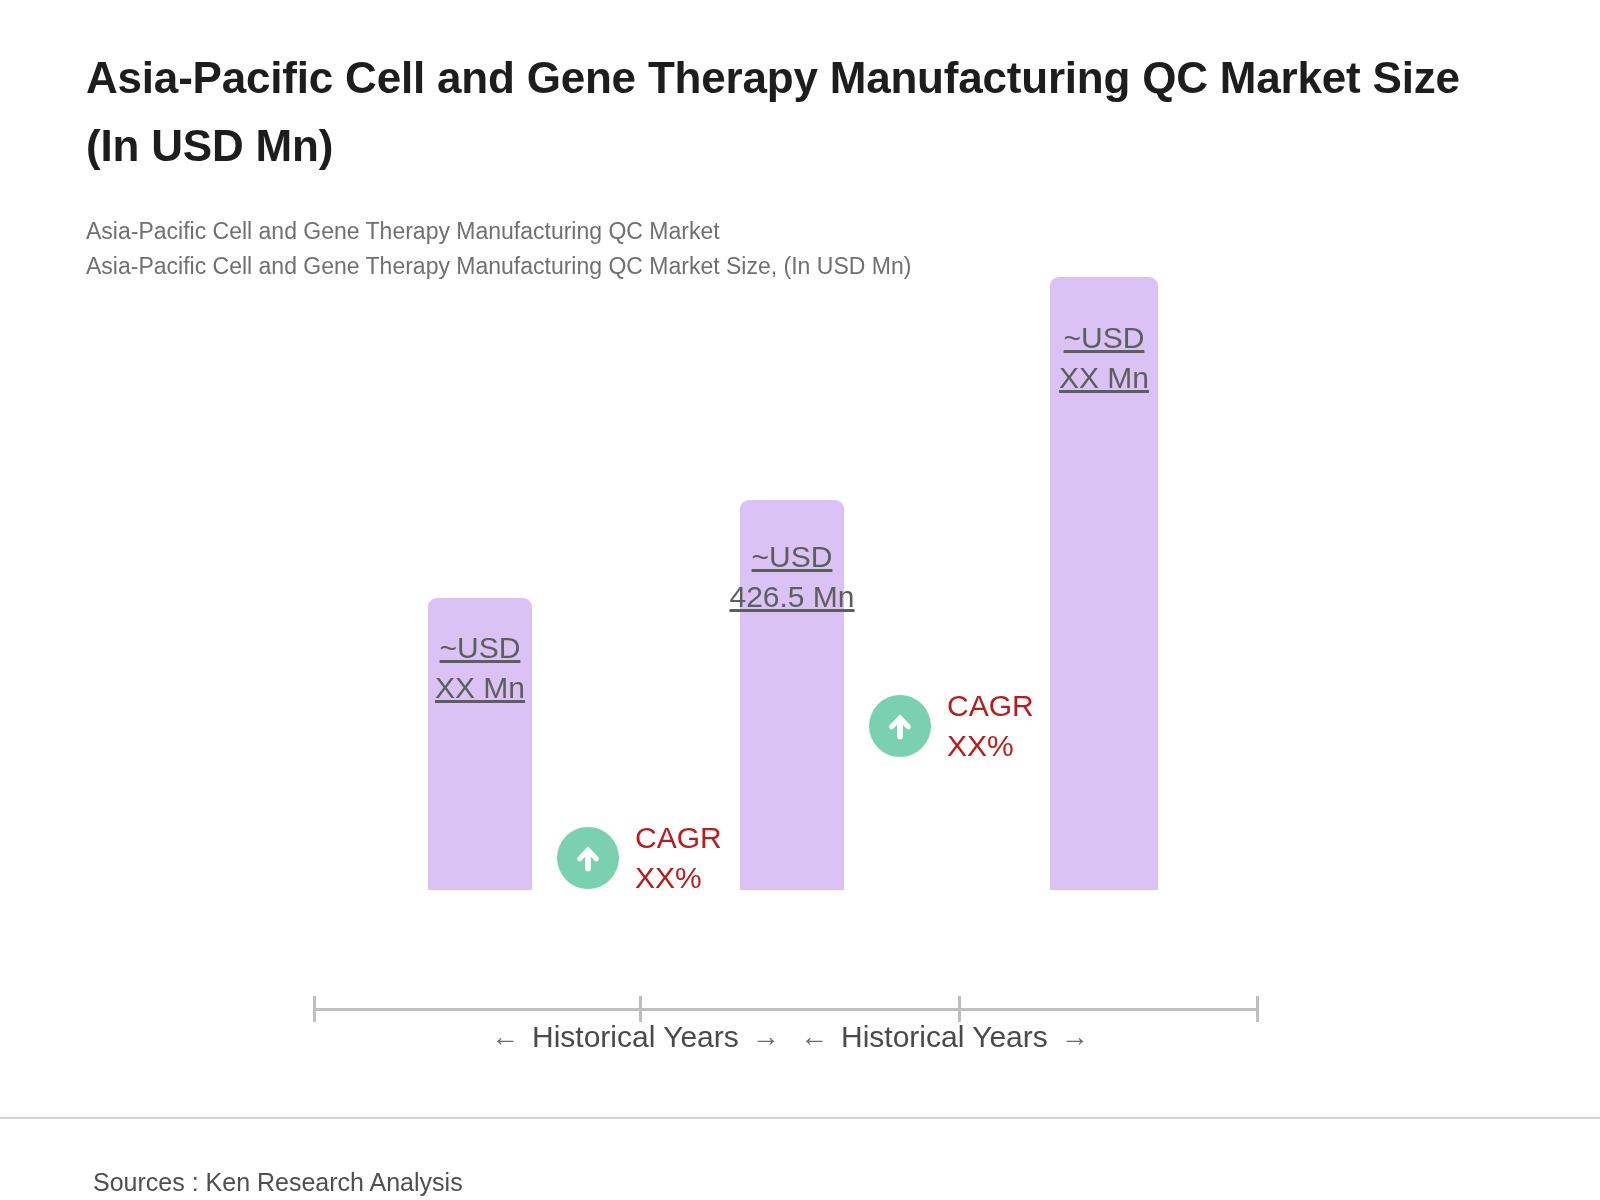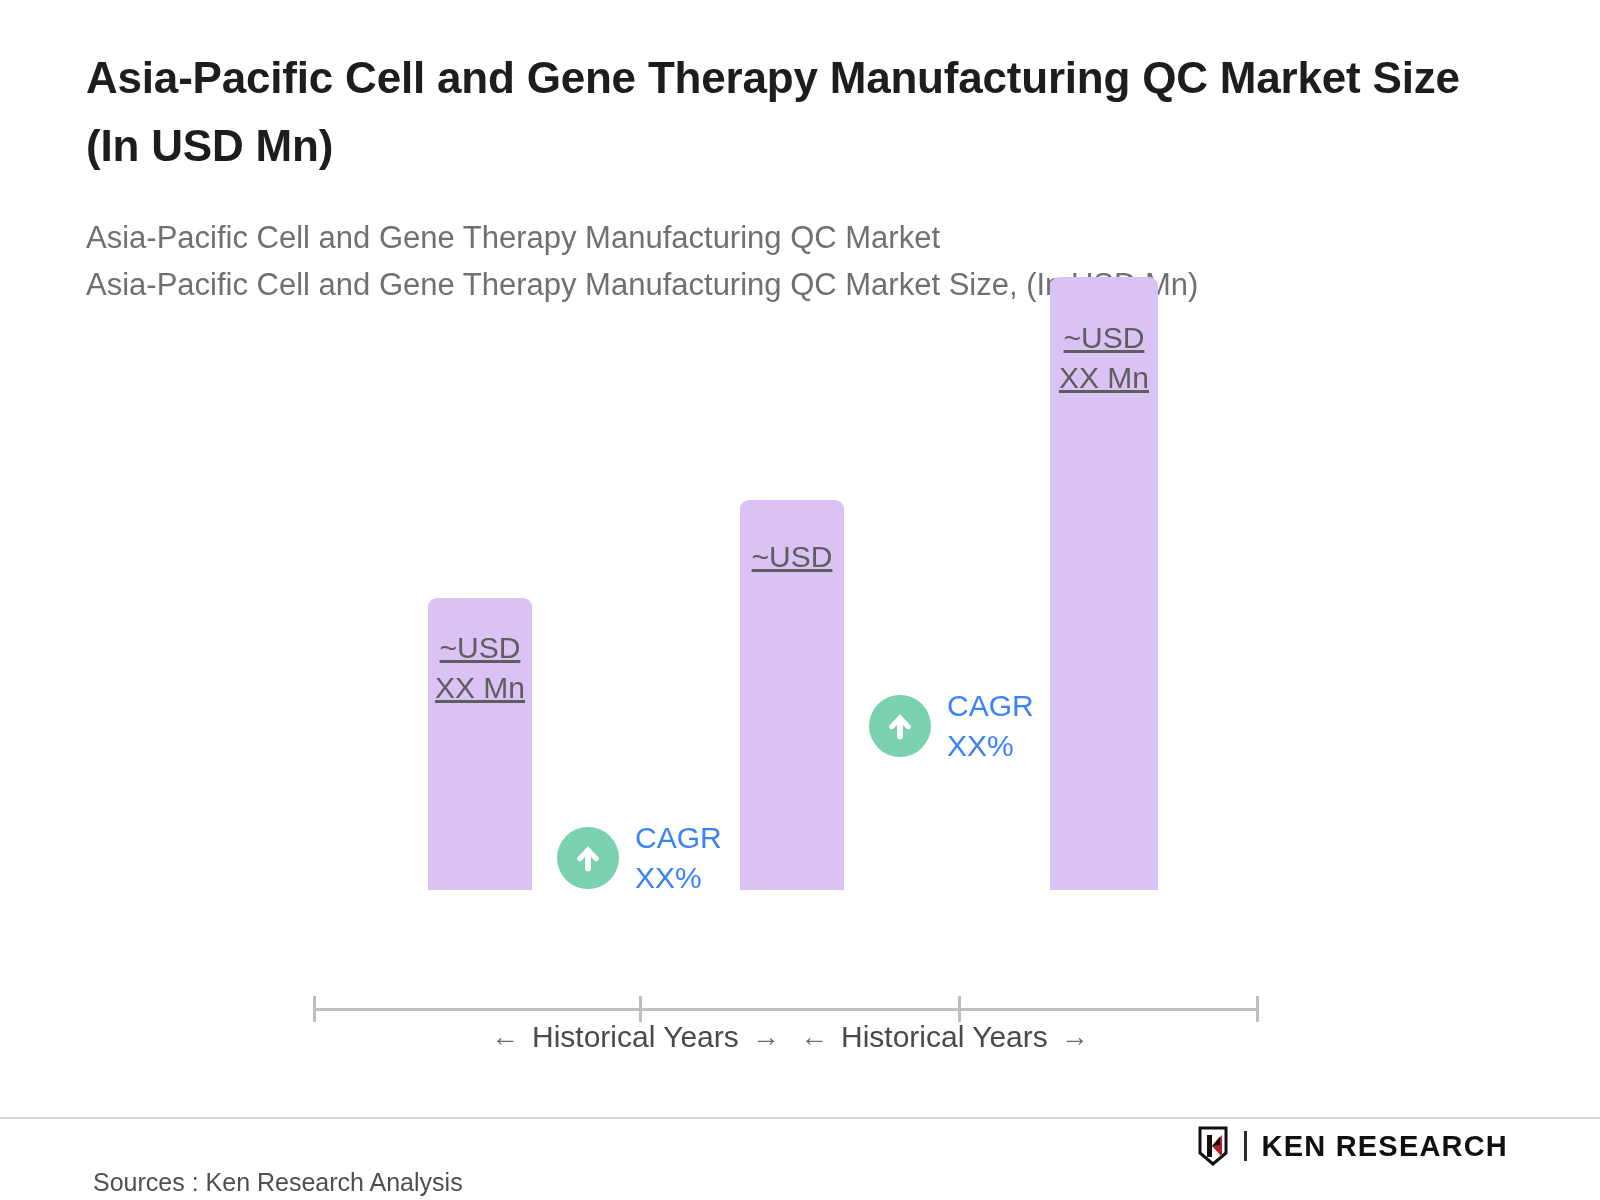--- a/index.html
+++ b/index.html
@@ -42,21 +42,21 @@
     font-family: "Liberation Sans", "DejaVu Sans", sans-serif;
   }
 
   .subtitle-block {
     position: absolute;
     left: 86px;
     top: 214px;
     width: 1430px;
   }
   .subtitle-line {
-    font-size: 31px;
+    font-size: 23px;
     line-height: 1.52;
     color: #707070;
     font-weight: 400;
     white-space: nowrap;
   }
 
   
   .plot {
     position: absolute;
     left: 0;
@@ -96,21 +96,21 @@
     background: #7ad1b0;
     display: flex;
     align-items: center;
     justify-content: center;
     flex: 0 0 auto;
   }
   .cagr-circle svg { display: block; }
   .cagr-text {
     font-size: 30px;
     line-height: 1.32;
-    color: #3b82f6;
+    color: #b91c1c;
     white-space: nowrap;
   }
 
   
   .axis-line {
     position: absolute;
     left: 313px;
     top: 1008px;
     width: 946px;
     height: 3px;
@@ -202,20 +202,21 @@
 
     <div class="bar" style="left:428px; width:104px; height:292px;"></div>
     <div class="bar-label" style="left:373px; width:214px; top:628px;">
       <div>~USD</div>
       <div>XX Mn</div>
     </div>
 
     <div class="bar" style="left:740px; width:104px; height:390px;"></div>
     <div class="bar-label" style="left:685px; width:214px; top:537px;">
       <div>~USD</div>
+      <div>426.5 Mn</div>
     </div>
 
     <div class="bar" style="left:1050px; width:108px; height:613px;"></div>
     <div class="bar-label" style="left:997px; width:214px; top:318px;">
       <div>~USD</div>
       <div>XX Mn</div>
     </div>
 
     <div class="cagr" style="left:557px; top:818px;">
       <span class="cagr-circle">
@@ -257,24 +258,14 @@
         <span class="arr">←</span>
         <span>Historical Years</span>
         <span class="arr">→</span>
       </div>
     </div>
   </div>
 
   <div class="footer-rule"></div>
   <div class="sources">Sources : Ken Research Analysis</div>
 
-  <div class="logo">
-    <svg width="40" height="40" viewBox="0 0 40 40" aria-hidden="true">
-      <path d="M7 2 L33 2 L33 27 L20 38 L7 27 Z" fill="none" stroke="#101010" stroke-width="3"></path>
-      <path d="M14 9 L14 31 L19 31 L19 9 Z" fill="#101010"></path>
-      <path d="M19 20 L29 9 L29 31 Z" fill="#b3202c"></path>
-      <path d="M19 20 L27 10.5 L27 19 Z" fill="#101010"></path>
-    </svg>
-    <span class="logo-sep"></span>
-    <span class="logo-wordmark">KEN RESEARCH</span>
-  </div>
 
 </div>
 
 </body></html>

